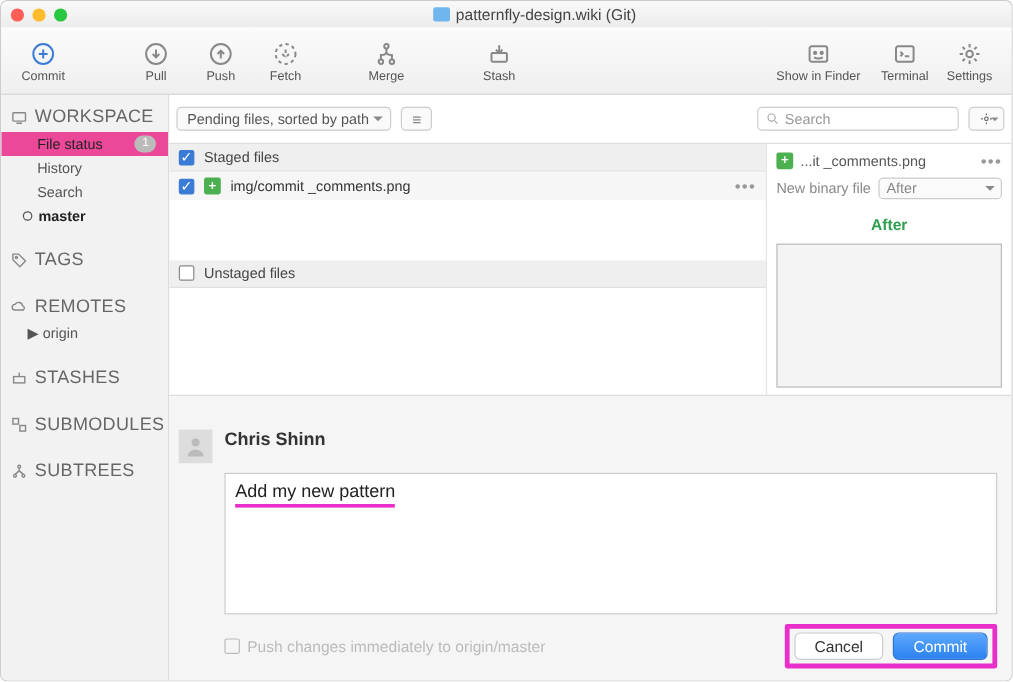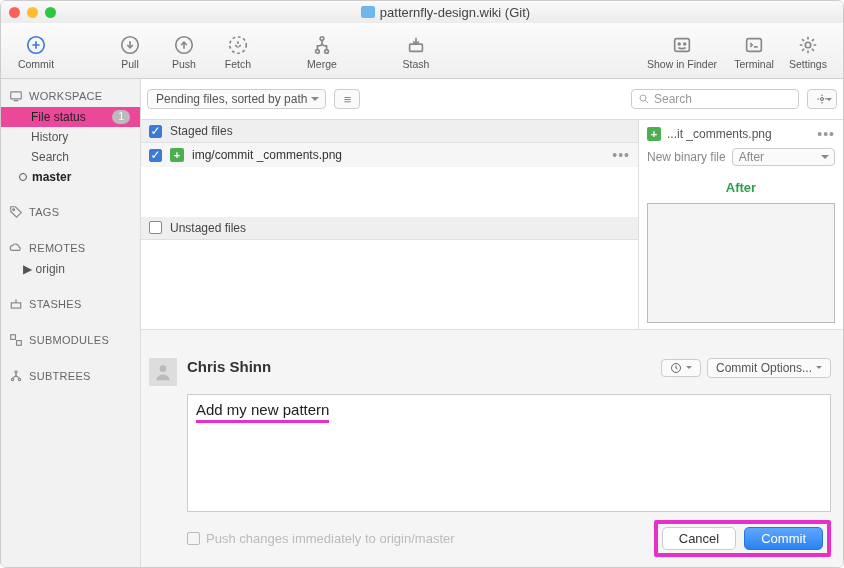--- a/index.html
+++ b/index.html
@@ -19,21 +19,21 @@
   .tool { display: flex; flex-direction: column; align-items: center; width: 54px; font-size: 10.5px; color:#555; }
   .tool .ic { width: 26px; height: 26px; display:flex; align-items:center; justify-content:center; color:#3a7bd5; }
   .tool.wide { width: 90px; }
   .spacer { flex:1; }
 
   
   .body { flex:1; display:flex; overflow:hidden; }
 
   
   .sidebar { width:140px; background:#f2f2f3; border-right:1px solid #dcdcdc; padding-top:6px; font-size:12px; }
-  .sb-head { display:flex; align-items:center; gap:6px; padding:4px 8px; color:#666; font-size:11px; letter-spacing:.3px; }
+  .sb-head { display:flex; align-items:center; gap:6px; padding:4px 8px; color:#666; font-size:15px; letter-spacing:.3px; }
   .sb-head svg { flex-shrink:0; }
   .sb-item { display:flex; align-items:center; justify-content:space-between; padding:3px 10px 3px 30px; color:#555; }
   .sb-item.sel { background:#ec4899; color:#222; }
   .badge { background:#bbb; color:#fff; border-radius:8px; padding:0 6px; font-size:10px; line-height:14px; }
   .bullet { width:8px; height:8px; border-radius:50%; border:1.5px solid #555; margin-right:5px; display:inline-block; }
 
   
   .main { flex:1; display:flex; flex-direction:column; overflow:hidden; }
   .filterbar { height:41px; border-bottom:1px solid #ddd; display:flex; align-items:center; padding:0 6px; gap:8px; background:#fff; }
   .dropdown { border:1px solid #ccc; border-radius:4px; padding:2px 18px 2px 8px; font-size:12px; color:#555; position:relative; background:#fafafa; }
@@ -317,31 +317,20 @@
 
       <div class="commit-area">
         <div class="commit-top">
           <div class="avatar">
             <svg width="20" height="20" viewBox="0 0 24 24" fill="#bbb">
                 <circle cx="12" cy="8" r="4"></circle>
                 <path d="M4 22c0-4 4-7 8-7s8 3 8 7z"></path>
               </svg>
           </div>
           <div class="author">Chris Shinn</div>
-          <div class="commit-right-btns">
-            <div class="small-btn">
-              <svg width="12" height="12" viewBox="0 0 24 24" fill="none" stroke="#666" stroke-width="2">
-                  <circle cx="12" cy="12" r="9"></circle>
-                  <polyline points="12 7 12 12 15 14"></polyline>
-                </svg>
-            </div>
-            <div class="small-btn">
-                <span>Commit Options...</span>
-              </div>
-          </div>
         </div>
         <div class="msgbox">
           <span class="underline">Add my new pattern</span>
         </div>
         <div class="commit-foot">
           <div class="left">
             <span class="push-chk"></span>
             <span>Push changes immediately to origin/master</span>
           </div>
           <div class="spacer2"></div>

